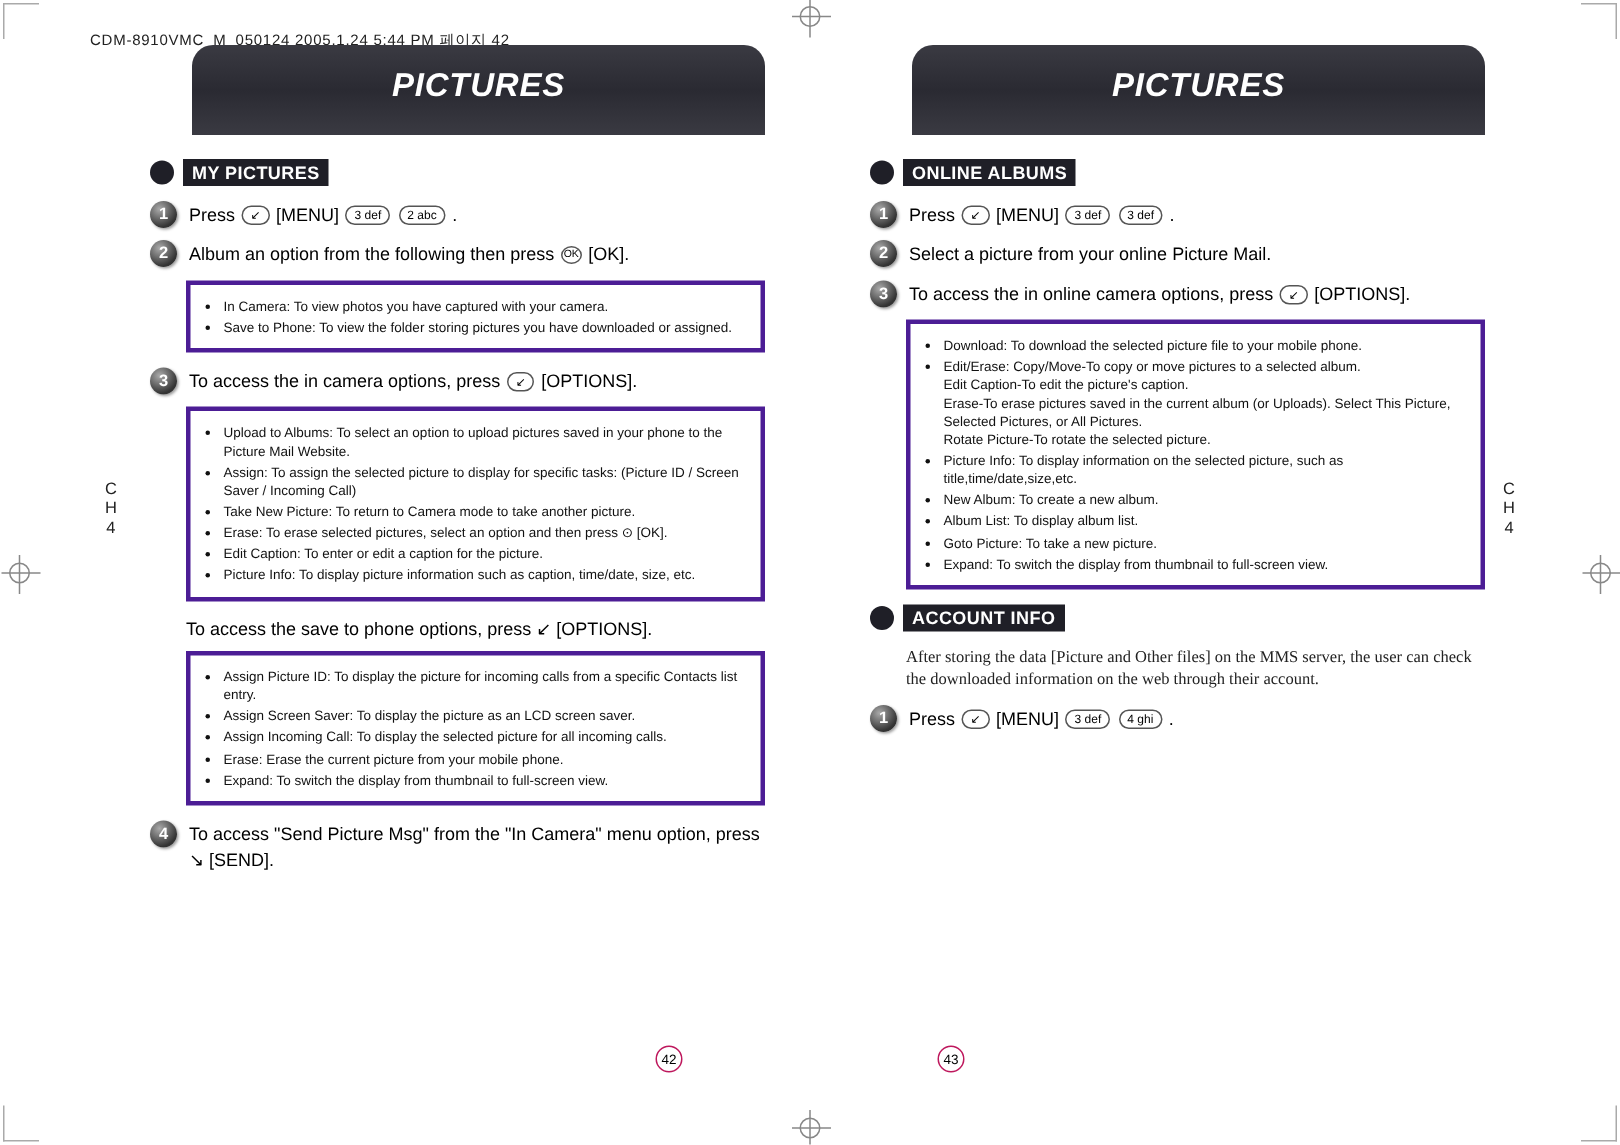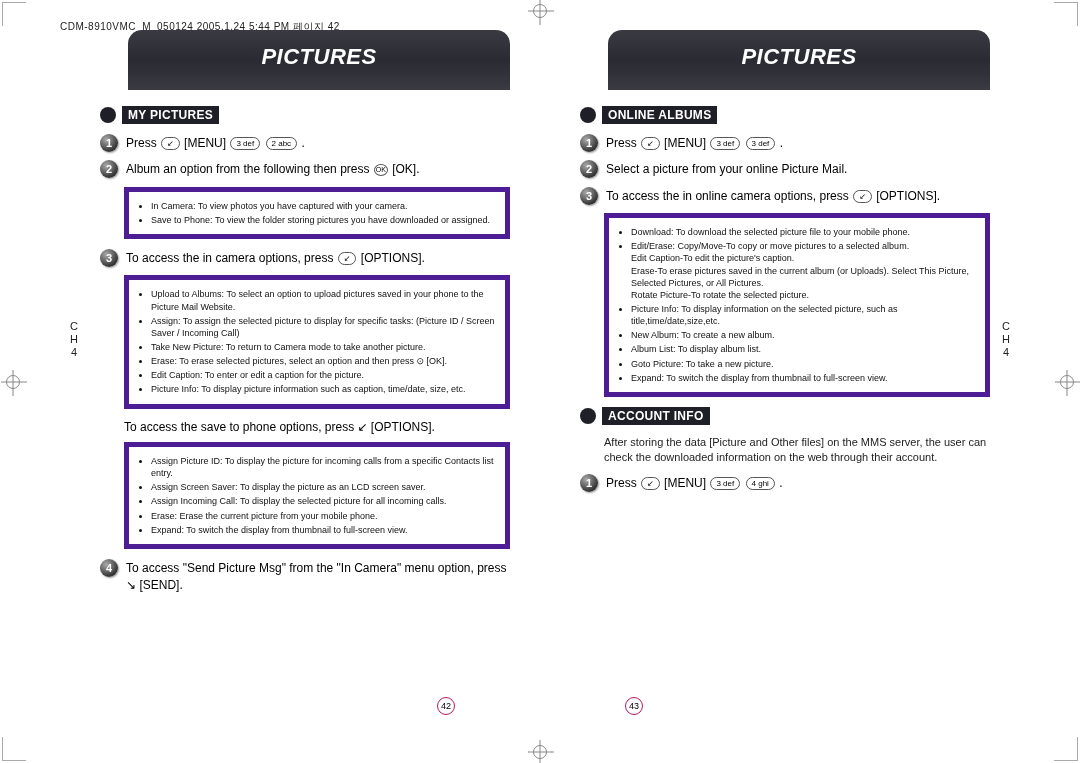--- a/index.html
+++ b/index.html
@@ -104,37 +104,38 @@
     padding: 0 5px;
     font-size: 8px;
     line-height: 11px;
     vertical-align: middle;
     margin: 0 1px;
     min-width: 14px;
     text-align: center;
   }
   .key.round { border-radius: 50%; width: 12px; height: 12px; padding: 0; font-size: 7px; line-height: 10px; }
   .box {
-    border: 5px solid #4c1d95;
+    border: 3px solid #4c1d95;
     padding: 6px 10px 6px 14px;
     margin: 6px 0 10px 24px;
     font-size: 9px;
     line-height: 1.35;
   }
   .box ul { list-style: disc; padding-left: 8px; }
   .box li { margin: 2px 0; color: #111; text-align: center;}
   .box li { text-align: left; }
   .para {
     font-size: 12px; line-height: 1.45;
     margin: 8px 0 4px 24px;
   }
   .para2 {
     font-size: 11px; line-height: 1.4;
     margin: 8px 0 4px 24px;
     color: #222;
+    font-family: Liberation Serif, serif;
   }
   .sidebar {
     position: absolute;
     top: 290px;
     font-size: 11px;
     line-height: 1.2;
     color: #222;
     text-align: center;
   }
   .sidebar.left { left: 10px; }

